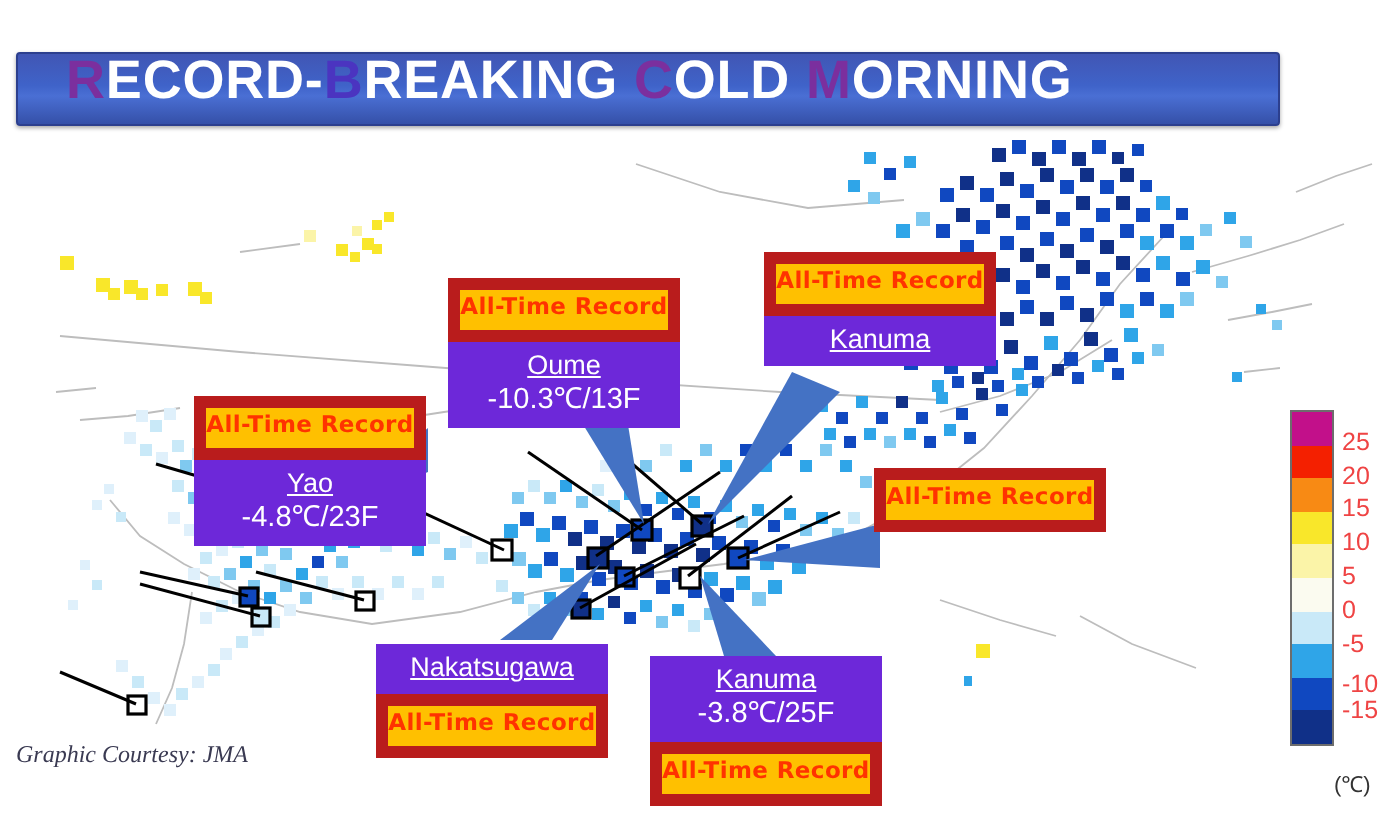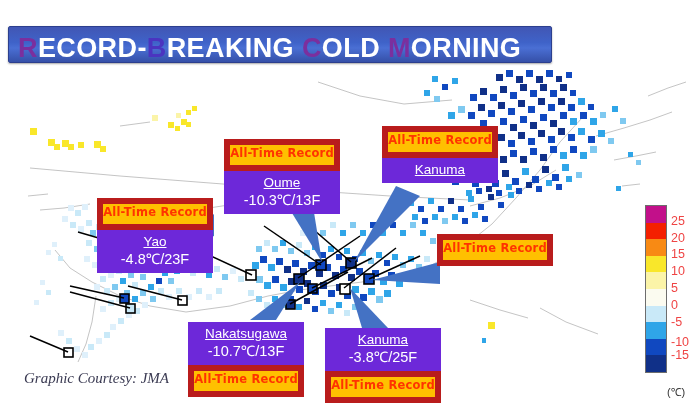--- a/index.html
+++ b/index.html
@@ -16,29 +16,29 @@
     height: 411px;
     background: #ffffff;
     overflow: hidden;
   }
 
   
   #title-banner {
     position: absolute;
     left: 8px;
     top: 26px;
-    width: 544px;
+    width: 632px;
     height: 37px;
     background: linear-gradient(to bottom, #4156b4 0%, #3f63c9 45%, #4a6fd4 60%, #3550a8 100%);
     border: 1px solid #2c3f8e;
     border-radius: 2px;
     box-shadow: 0 1px 2px rgba(0,0,0,0.35);
     display: flex;
-    align-items: flex-end;
-    padding-left: 9px;
+    align-items: flex-start;
+    padding-left: 24px;
     box-sizing: border-box;
   }
   #title-text {
     font-size: 27px;
     font-weight: bold;
     letter-spacing: 0.4px;
     color: #ffffff;
     white-space: nowrap;
     line-height: 1;
   }
@@ -136,25 +136,25 @@
     position: absolute;
     left: 22px;
     top: 179px;
     font-size: 11px;
     color: #333333;
   }
 
   
   #credit {
     position: absolute;
-    left: 24px;
+    left: 8px;
     top: 370px;
     font-family: "Liberation Serif", serif;
     font-style: italic;
-    font-size: 15px;
+    font-size: 12px;
     color: #3a3a52;
     white-space: nowrap;
   }
 </style>
 </head>
 <body>
 
 <div id="screen">
 
   <svg id="map-layer" viewBox="0 0 700 411" preserveAspectRatio="none">
@@ -580,21 +580,20 @@
     </div>
   </div>
 
   <div class="callout" style="left:437px; top:234px;">
     <div class="badge">All-Time Record</div>
   </div>
 
   <div class="callout" style="left:188px; top:322px;">
     <div class="infobox">
       <span class="place">Nakatsugawa</span>
-      <span class="temp">-10.7℃/13F</span>
     </div>
     <div class="badge">All-Time Record</div>
   </div>
 
   <div class="callout" style="left:325px; top:328px;">
     <div class="infobox">
       <span class="place">Kanuma</span>
       <span class="temp">-3.8℃/25F</span>
     </div>
     <div class="badge">All-Time Record</div>

